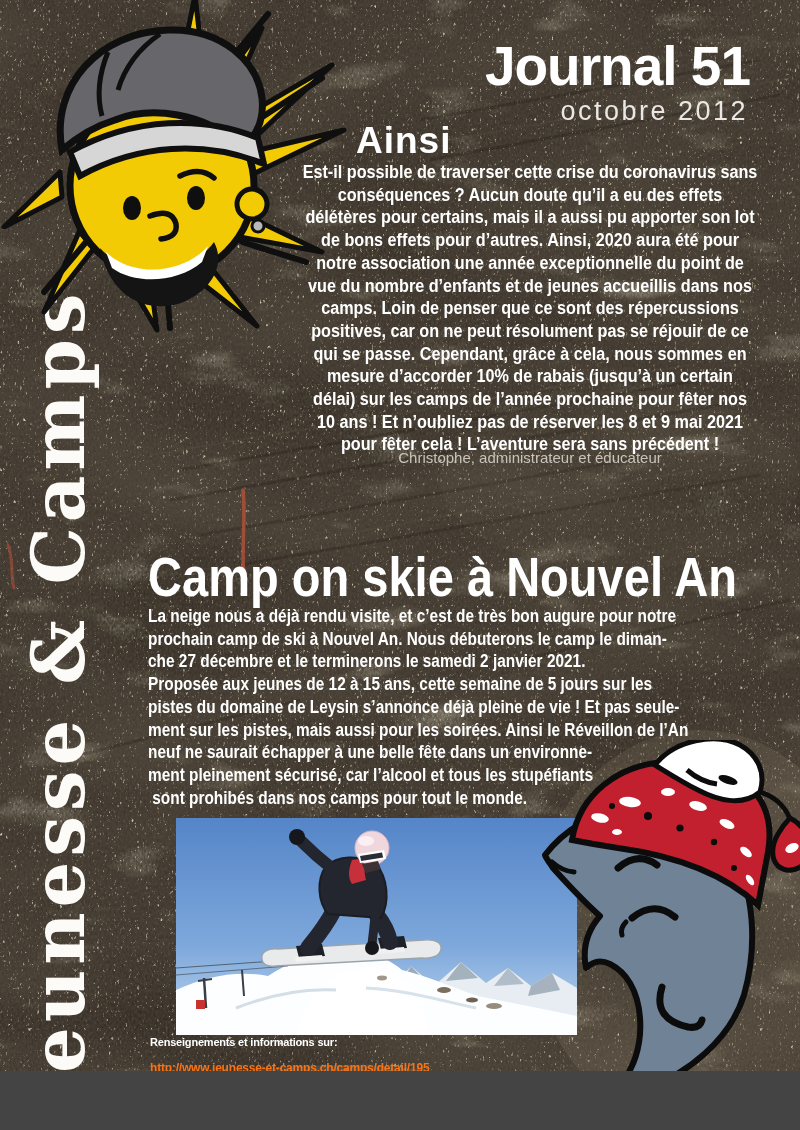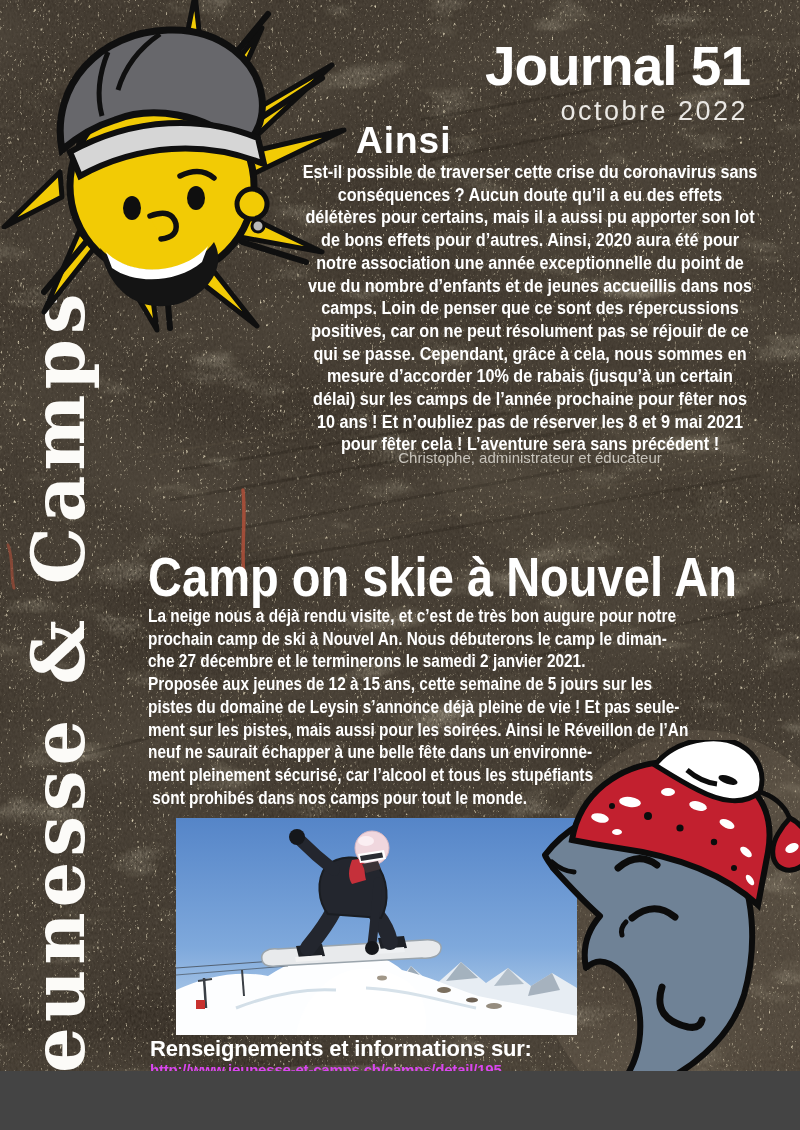--- a/index.html
+++ b/index.html
@@ -22,23 +22,23 @@
   .brand-vertical{left:16px;top:1112px;width:840px;z-index:2;
                   font-family:"DejaVu Serif","Liberation Serif",serif;
                   font-size:72px;font-weight:bold;letter-spacing:5px;color:#fcfbf8;
                   transform:rotate(-90deg);transform-origin:0 0;white-space:nowrap;}
   .article-heading{left:148px;top:544px;z-index:2;font-size:56px;font-weight:bold;
                    letter-spacing:0;white-space:nowrap;
                    transform:scaleX(.84);transform-origin:0 0;}
   .article-body{left:148px;top:605px;z-index:2;font-size:17.5px;font-weight:bold;
                 line-height:22.7px;white-space:pre;
                 transform:scaleX(.88);transform-origin:0 0;}
-  .footer-label{left:150px;top:1036px;z-index:2;font-size:22px;font-weight:bold;letter-spacing:-.2px;}
-  .footer-url{left:150px;top:1061px;z-index:4;font-size:15px;font-weight:bold;letter-spacing:-.2px;
-              color:#d946ef;text-decoration:none;cursor:pointer;}
+  .footer-label{left:150px;top:1036px;z-index:2;font-size:11px;font-weight:bold;letter-spacing:-.2px;}
+  .footer-url{left:150px;top:1061px;z-index:4;font-size:12px;font-weight:bold;letter-spacing:-.2px;
+              color:#f97316;text-decoration:none;cursor:pointer;}
 </style>
 </head>
 <body>
 
 <div class="page">
 
   <svg class="abs bg" width="800" height="1130" viewBox="0 0 800 1130">
     <defs>
       <filter id="grain" x="0" y="0" width="100%" height="100%">
         <feTurbulence type="fractalNoise" baseFrequency="0.5 0.28" numOctaves="2" seed="7"></feTurbulence>
@@ -230,21 +230,21 @@
         <circle cx="126" cy="76" r="4"></circle>
         <circle cx="158" cy="88" r="3.6"></circle>
         <circle cx="192" cy="102" r="3.2"></circle>
         <circle cx="90" cy="66" r="3"></circle>
         <circle cx="212" cy="128" r="3"></circle>
       </g>
     </g>
   </svg>
 
   <div class="abs journal-title">Journal 51</div>
-  <div class="abs journal-date">octobre 2022</div>
+  <div class="abs journal-date">octobre 2012</div>
 
   <div class="abs edito-heading">Ainsi</div>
   <div class="abs edito-body">Est-il possible de traverser cette crise du coronavirus sans
 conséquences ? Aucun doute qu’il a eu des effets
 délétères pour certains, mais il a aussi pu apporter son lot
 de bons effets pour d’autres. Ainsi, 2020 aura été pour
 notre association une année exceptionnelle du point de
 vue du nombre d’enfants et de jeunes accueillis dans nos
 camps. Loin de penser que ce sont des répercussions
 positives, car on ne peut résolument pas se réjouir de ce

